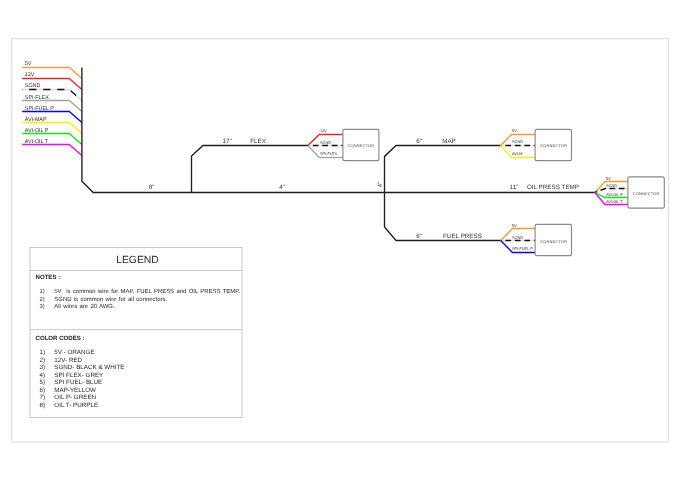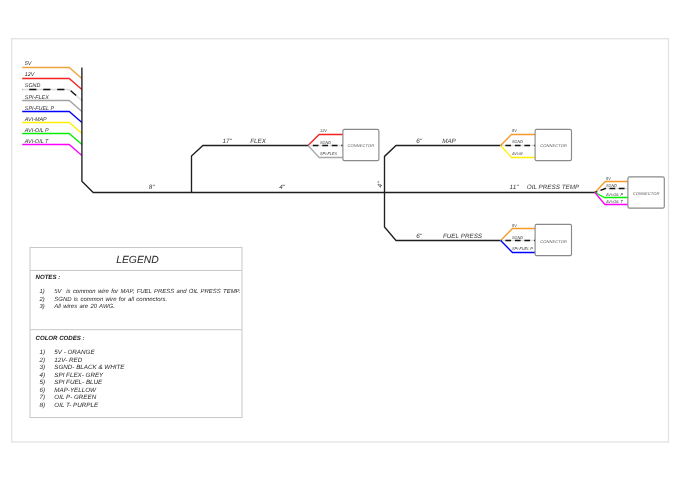--- a/index.html
+++ b/index.html
@@ -1,19 +1,19 @@
 <!DOCTYPE html>
 <html><head>
 <meta charset="utf-8">
 <style>
   html,body{margin:0;padding:0;background:#ffffff;}
   body{width:680px;height:481px;overflow:hidden;
        font-family:"Liberation Sans",sans-serif;
        -webkit-font-smoothing:antialiased;text-rendering:geometricPrecision;}
-  #stage{position:relative;width:680px;height:481px;background:#ffffff;font-style:italic;}
+  #stage{position:relative;width:680px;height:481px;background:#ffffff;}
   svg#wires{position:absolute;left:0;top:0;width:680px;height:481px;}
   text{font-family:"Liberation Sans",sans-serif;fill:#2a2a2a;}
   .lbl{font-size:5.4px;}
   .clbl{font-size:3.85px;fill:#333;}
   .seg{font-size:6.3px;fill:#363636;}
   .conn{font-size:4.0px;fill:#555;letter-spacing:0.12px;}
   .legend-title{font-size:10.4px;fill:#262626;}
   .legend-head{font-size:6.1px;font-weight:bold;fill:#1a1a1a;}
   .legend-item{font-size:5.95px;fill:#262626;word-spacing:0.7px;}
   .cc-item{font-size:6.25px;fill:#262626;}

